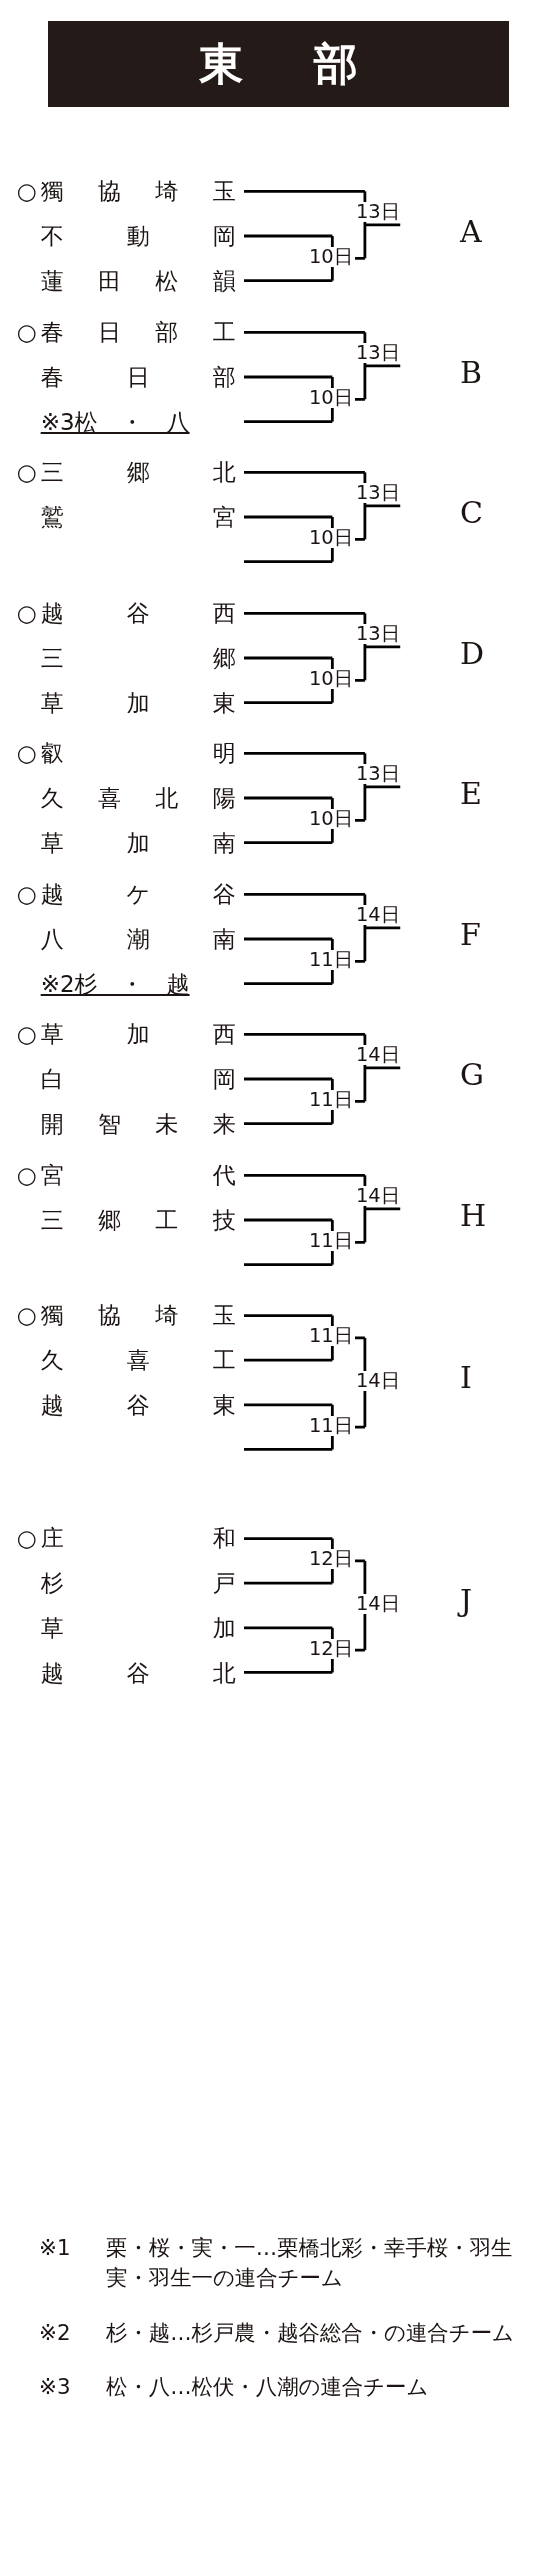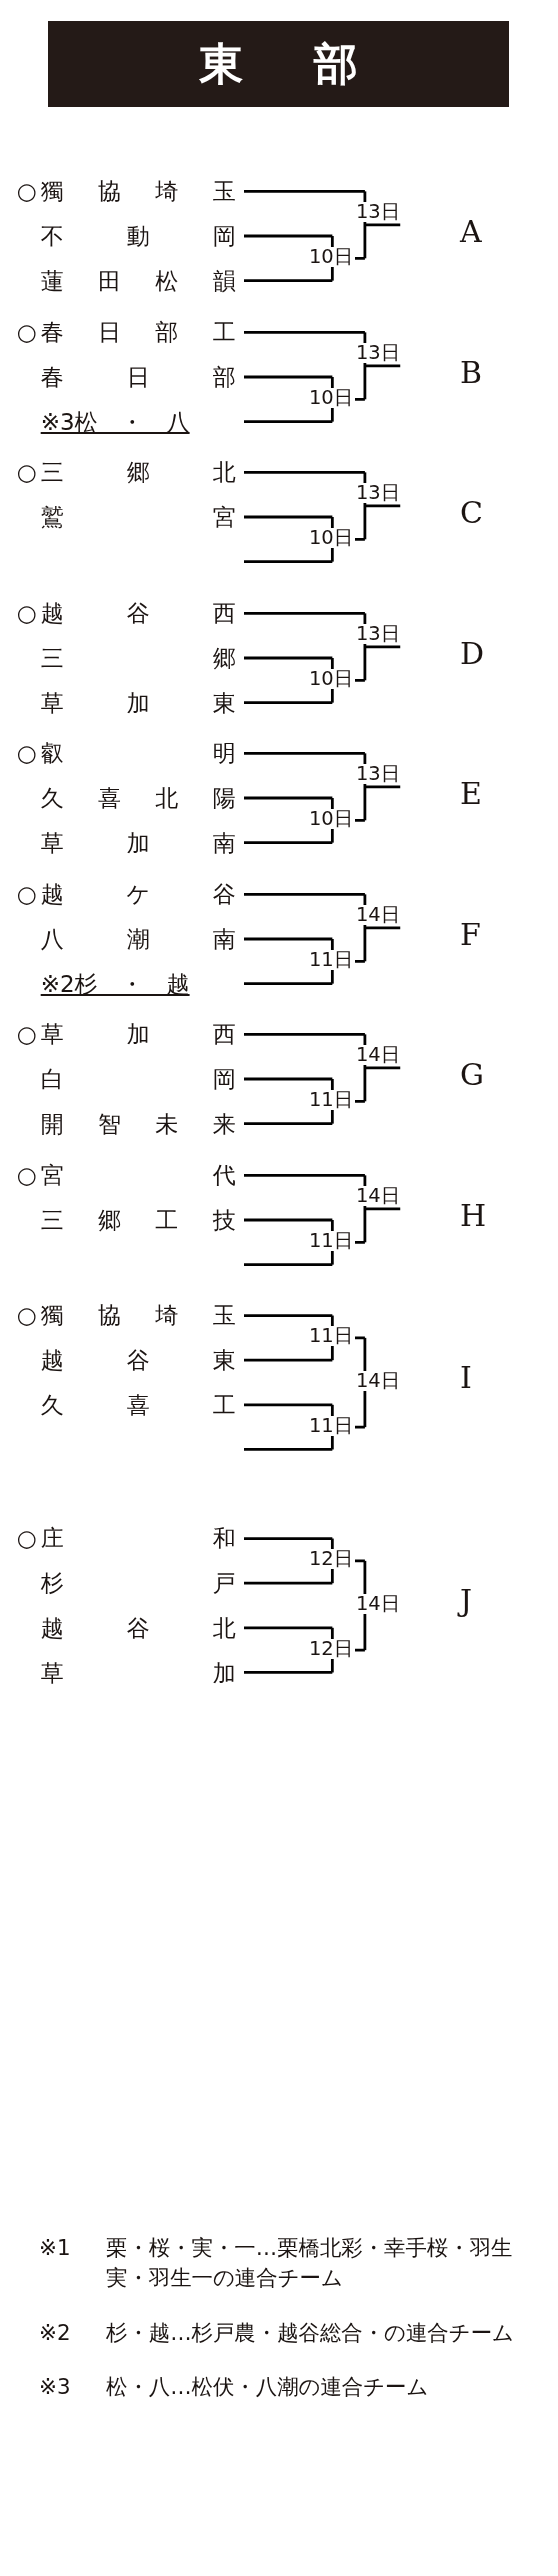--- a/index.html
+++ b/index.html
@@ -363,25 +363,25 @@
       <div class="grouplabel" style="left: 460px; top: 45px;">H</div>
     </div>
     <div class="group" style="top: 1293px;">
       <div class="teams">
         <div class="team">
           <span class="mark">○</span>
           <span class="tname">獨協埼玉</span>
         </div>
         <div class="team">
           <span class="mark empty"></span>
+          <span class="tname">久喜工</span>
+        </div>
+        <div class="team">
+          <span class="mark empty"></span>
           <span class="tname">越谷東</span>
-        </div>
-        <div class="team">
-          <span class="mark empty"></span>
-          <span class="tname">久喜工</span>
         </div>
       </div>
       <div class="lines">
         <svg width="186" height="179" viewBox="0 0 200 192">
           <line x1="0" y1="24" x2="95" y2="24" stroke="#000000" stroke-width="3"></line>
           <line x1="0" y1="72" x2="95" y2="72" stroke="#000000" stroke-width="3"></line>
           <line x1="95" y1="24" x2="95" y2="72" stroke="#000000" stroke-width="3"></line>
           <line x1="0" y1="120" x2="95" y2="120" stroke="#000000" stroke-width="3"></line>
           <line x1="0" y1="168" x2="95" y2="168" stroke="#000000" stroke-width="3"></line>
           <line x1="95" y1="120" x2="95" y2="168" stroke="#000000" stroke-width="3"></line>
@@ -401,25 +401,25 @@
         <div class="team">
           <span class="mark">○</span>
           <span class="tname">庄和</span>
         </div>
         <div class="team">
           <span class="mark empty"></span>
           <span class="tname">杉戸</span>
         </div>
         <div class="team">
           <span class="mark empty"></span>
+          <span class="tname">草加</span>
+        </div>
+        <div class="team">
+          <span class="mark empty"></span>
           <span class="tname">越谷北</span>
-        </div>
-        <div class="team">
-          <span class="mark empty"></span>
-          <span class="tname">草加</span>
         </div>
       </div>
       <div class="lines">
         <svg width="186" height="179" viewBox="0 0 200 192">
           <line x1="0" y1="24" x2="95" y2="24" stroke="#000000" stroke-width="3"></line>
           <line x1="0" y1="72" x2="95" y2="72" stroke="#000000" stroke-width="3"></line>
           <line x1="95" y1="24" x2="95" y2="72" stroke="#000000" stroke-width="3"></line>
           <line x1="0" y1="120" x2="95" y2="120" stroke="#000000" stroke-width="3"></line>
           <line x1="0" y1="168" x2="95" y2="168" stroke="#000000" stroke-width="3"></line>
           <line x1="95" y1="120" x2="95" y2="168" stroke="#000000" stroke-width="3"></line>

